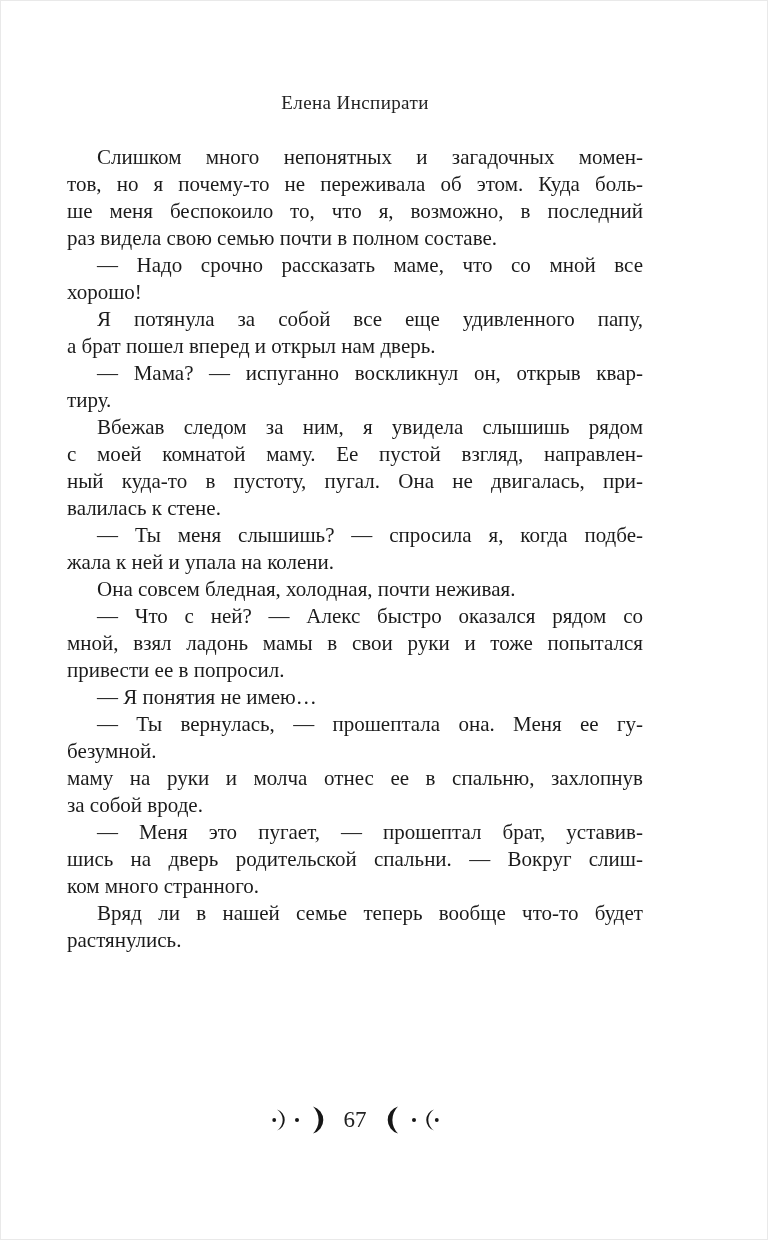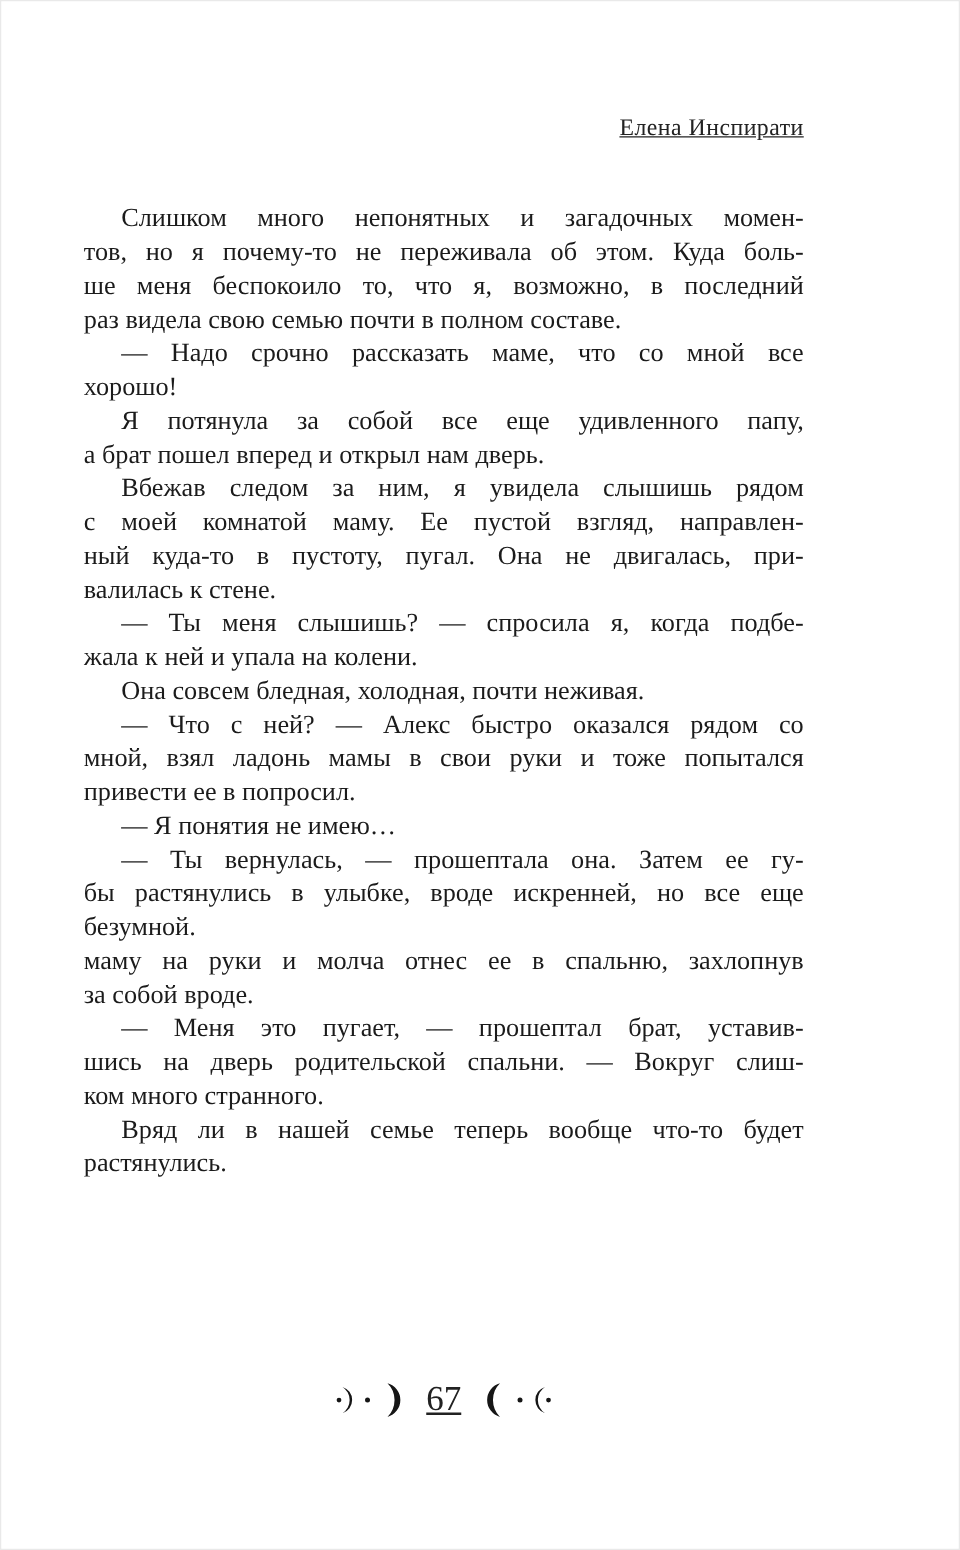--- a/index.html
+++ b/index.html
@@ -13,30 +13,29 @@
     position: relative;
     overflow: hidden;
     font-family: "Liberation Serif", "DejaVu Serif", serif;
     box-shadow: inset 0 0 0 1px #e9e9e9;
   }
   .running-head {
     position: absolute;
     left: 67px;
     top: 92px;
     width: 576px;
-    text-align: right;
+    text-align: center;
     font-size: 19px;
     letter-spacing: 0.4px;
     color: #232323;
-    text-decoration: underline;
   }
   .body-text {
     position: absolute;
     left: 67px;
-    top: 161px;
+    top: 144px;
     width: 576px;
     font-size: 21px;
     line-height: 27px;
     color: #1b1b1b;
   }
   .line {
     height: 27px;
     overflow: hidden;
     text-align: justify;
     text-align-last: justify;
@@ -47,25 +46,24 @@
     position: absolute;
     left: 67px;
     top: 1105px;
     width: 576px;
     display: flex;
     justify-content: center;
     align-items: center;
     gap: 7px;
   }
   .page-number {
-    font-size: 28px;
+    font-size: 23px;
     color: #222222;
     margin: 0 11px;
     line-height: 30px;
-    text-decoration: underline;
   }
   .orn-dot {
     width: 4px;
     height: 4px;
     border-radius: 50%;
     background: #161616;
     display: inline-block;
   }
   svg.moon { display: block; }
   .mirror { transform: scaleX(-1); }
@@ -84,20 +82,24 @@
     </div>
     <div class="paragraph">
       <div class="line first">— Надо срочно рассказать маме, что со мной все</div>
       <div class="line last">хорошо!</div>
     </div>
     <div class="paragraph">
       <div class="line first">Я потянула за собой все еще удивленного папу,</div>
       <div class="line last">а брат пошел вперед и открыл нам дверь.</div>
     </div>
     <div class="paragraph">
+      <div class="line first">— Мама? — испуганно воскликнул он, открыв квар-</div>
+      <div class="line last">тиру.</div>
+    </div>
+    <div class="paragraph">
       <div class="line first">Вбежав следом за ним, я увидела слышишь рядом</div>
       <div class="line">с моей комнатой маму. Ее пустой взгляд, направлен-</div>
       <div class="line">ный куда-то в пустоту, пугал. Она не двигалась, при-</div>
       <div class="line last">валилась к стене.</div>
     </div>
     <div class="paragraph">
       <div class="line first">— Ты меня слышишь? — спросила я, когда подбе-</div>
       <div class="line last">жала к ней и упала на колени.</div>
     </div>
     <div class="paragraph">
@@ -105,22 +107,21 @@
     </div>
     <div class="paragraph">
       <div class="line first">— Что с ней? — Алекс быстро оказался рядом со</div>
       <div class="line">мной, взял ладонь мамы в свои руки и тоже попытался</div>
       <div class="line last">привести ее в попросил.</div>
     </div>
     <div class="paragraph">
       <div class="line first last">— Я понятия не имею…</div>
     </div>
     <div class="paragraph">
-      <div class="line first">— Ты вернулась, — прошептала она. Затем ее гу-</div>
-      <div class="line">бы растянулись в улыбке, вроде искренней, но все еще</div>
+      <div class="line first">— Ты вернулась, — прошептала она. Меня ее гу-</div>
       <div class="line last">безумной.</div>
     </div>
     <div class="paragraph">
       <div class="line">маму на руки и молча отнес ее в спальню, захлопнув</div>
       <div class="line last">за собой вроде.</div>
     </div>
     <div class="paragraph">
       <div class="line first">— Меня это пугает, — прошептал брат, уставив-</div>
       <div class="line">шись на дверь родительской спальни. — Вокруг слиш-</div>
       <div class="line last">ком много странного.</div>

